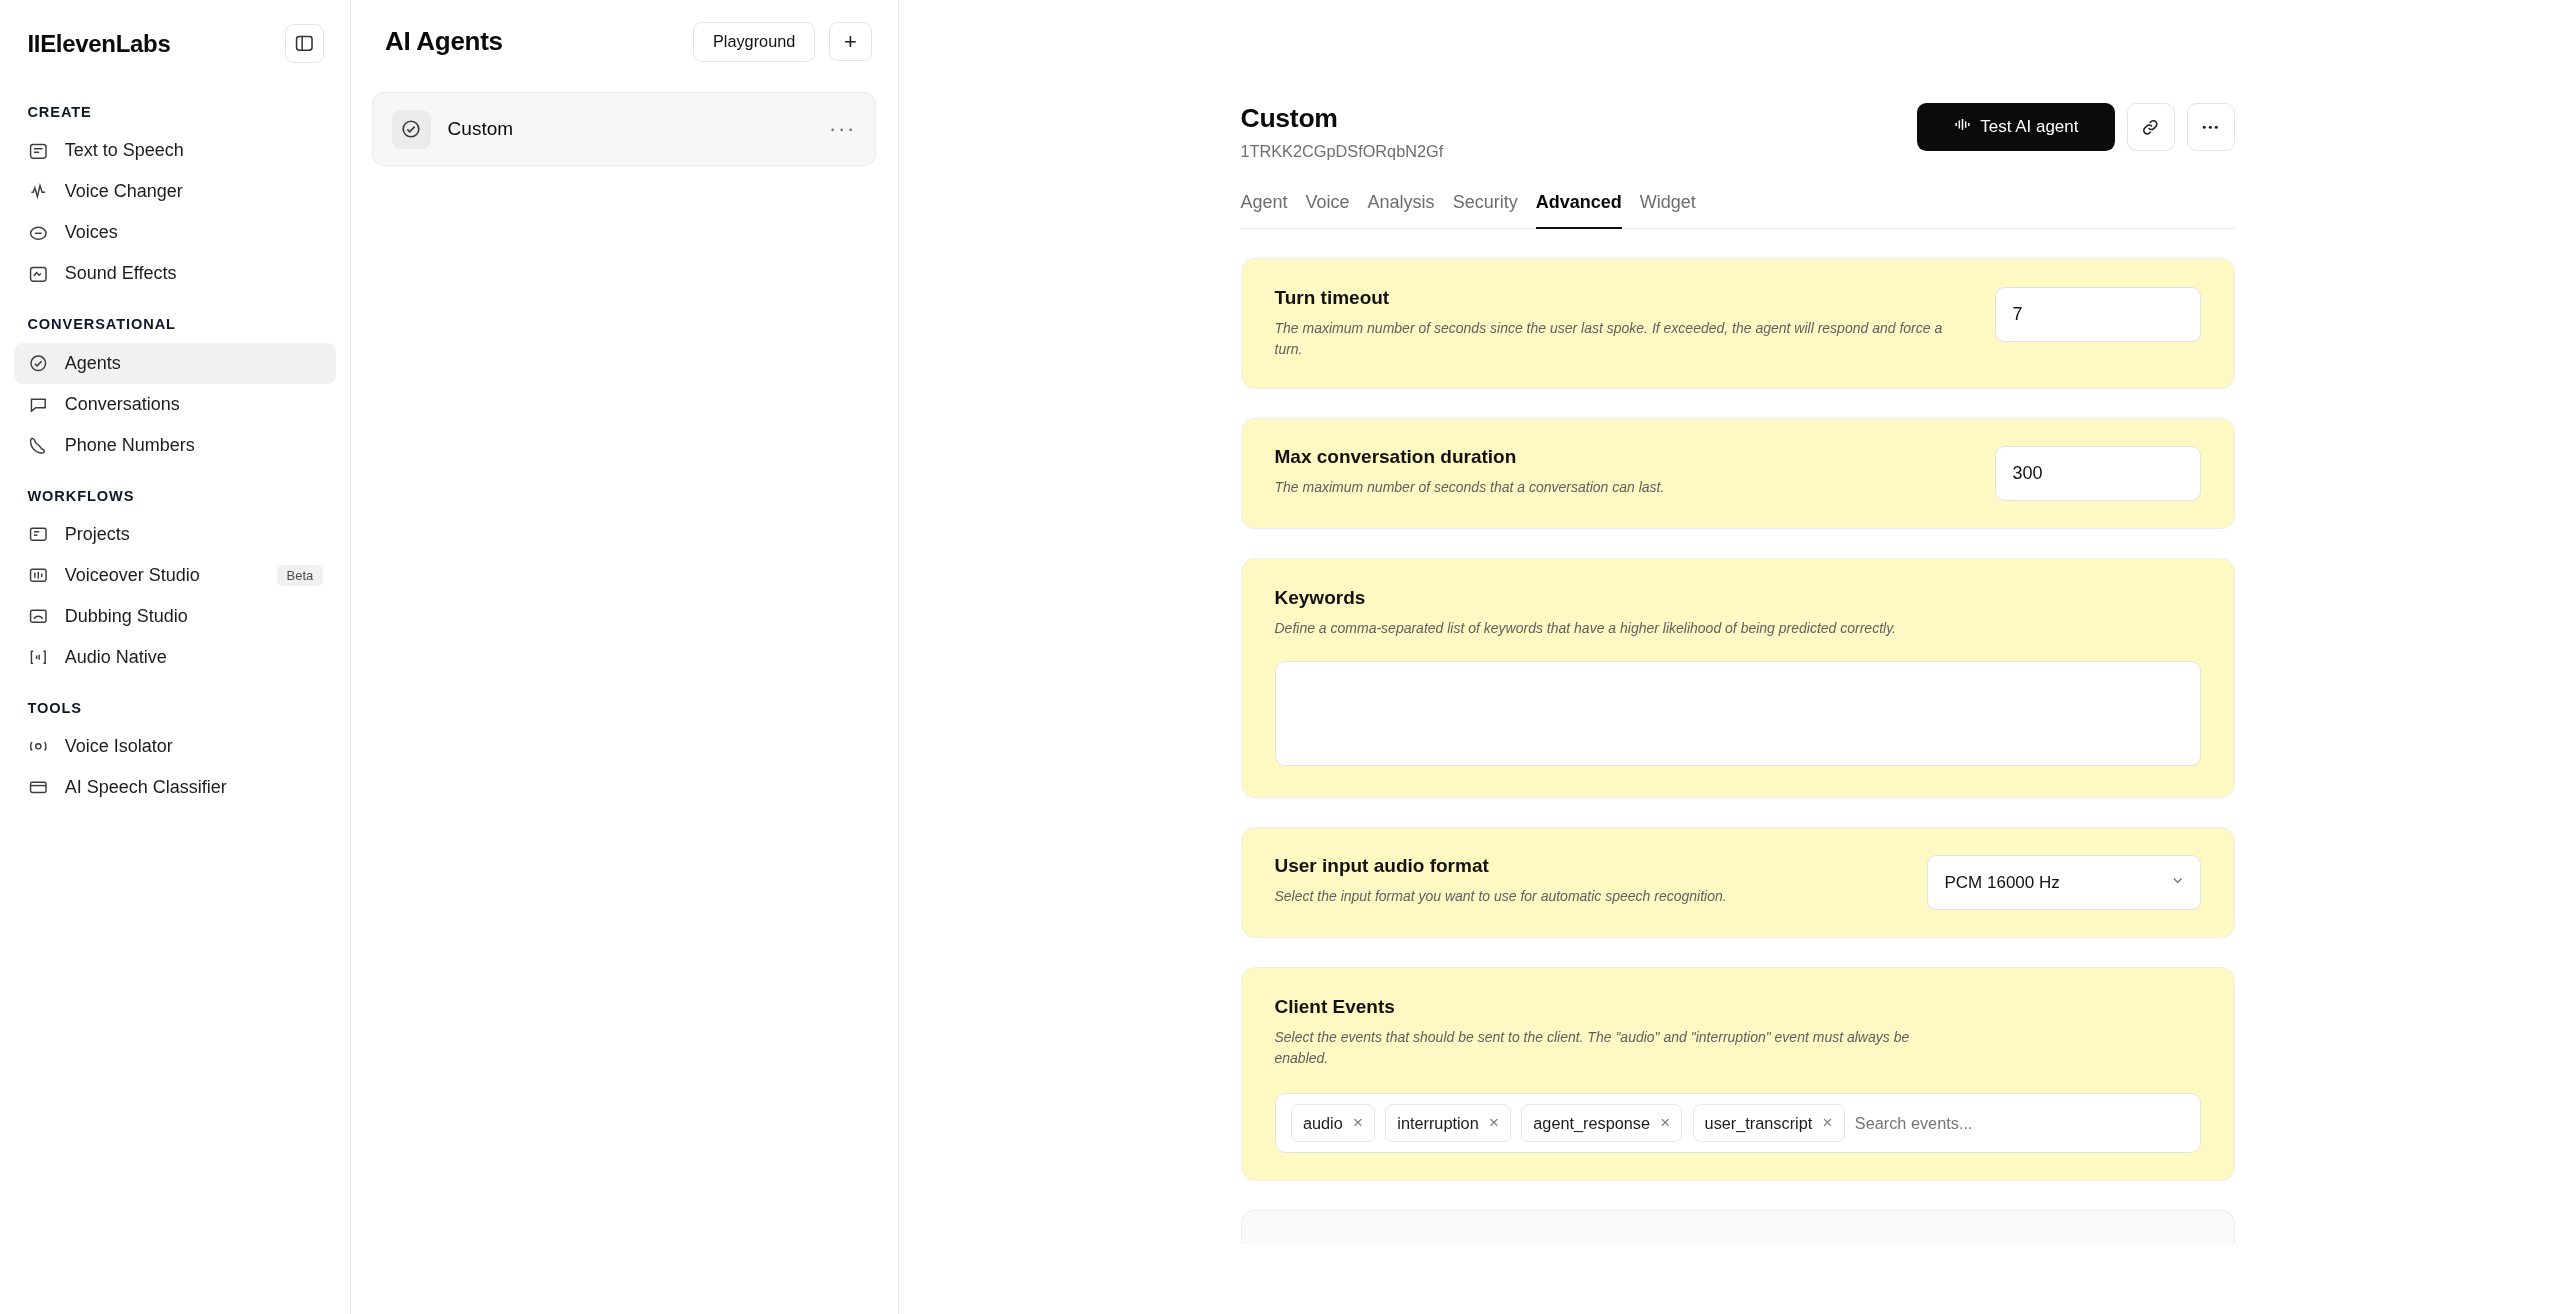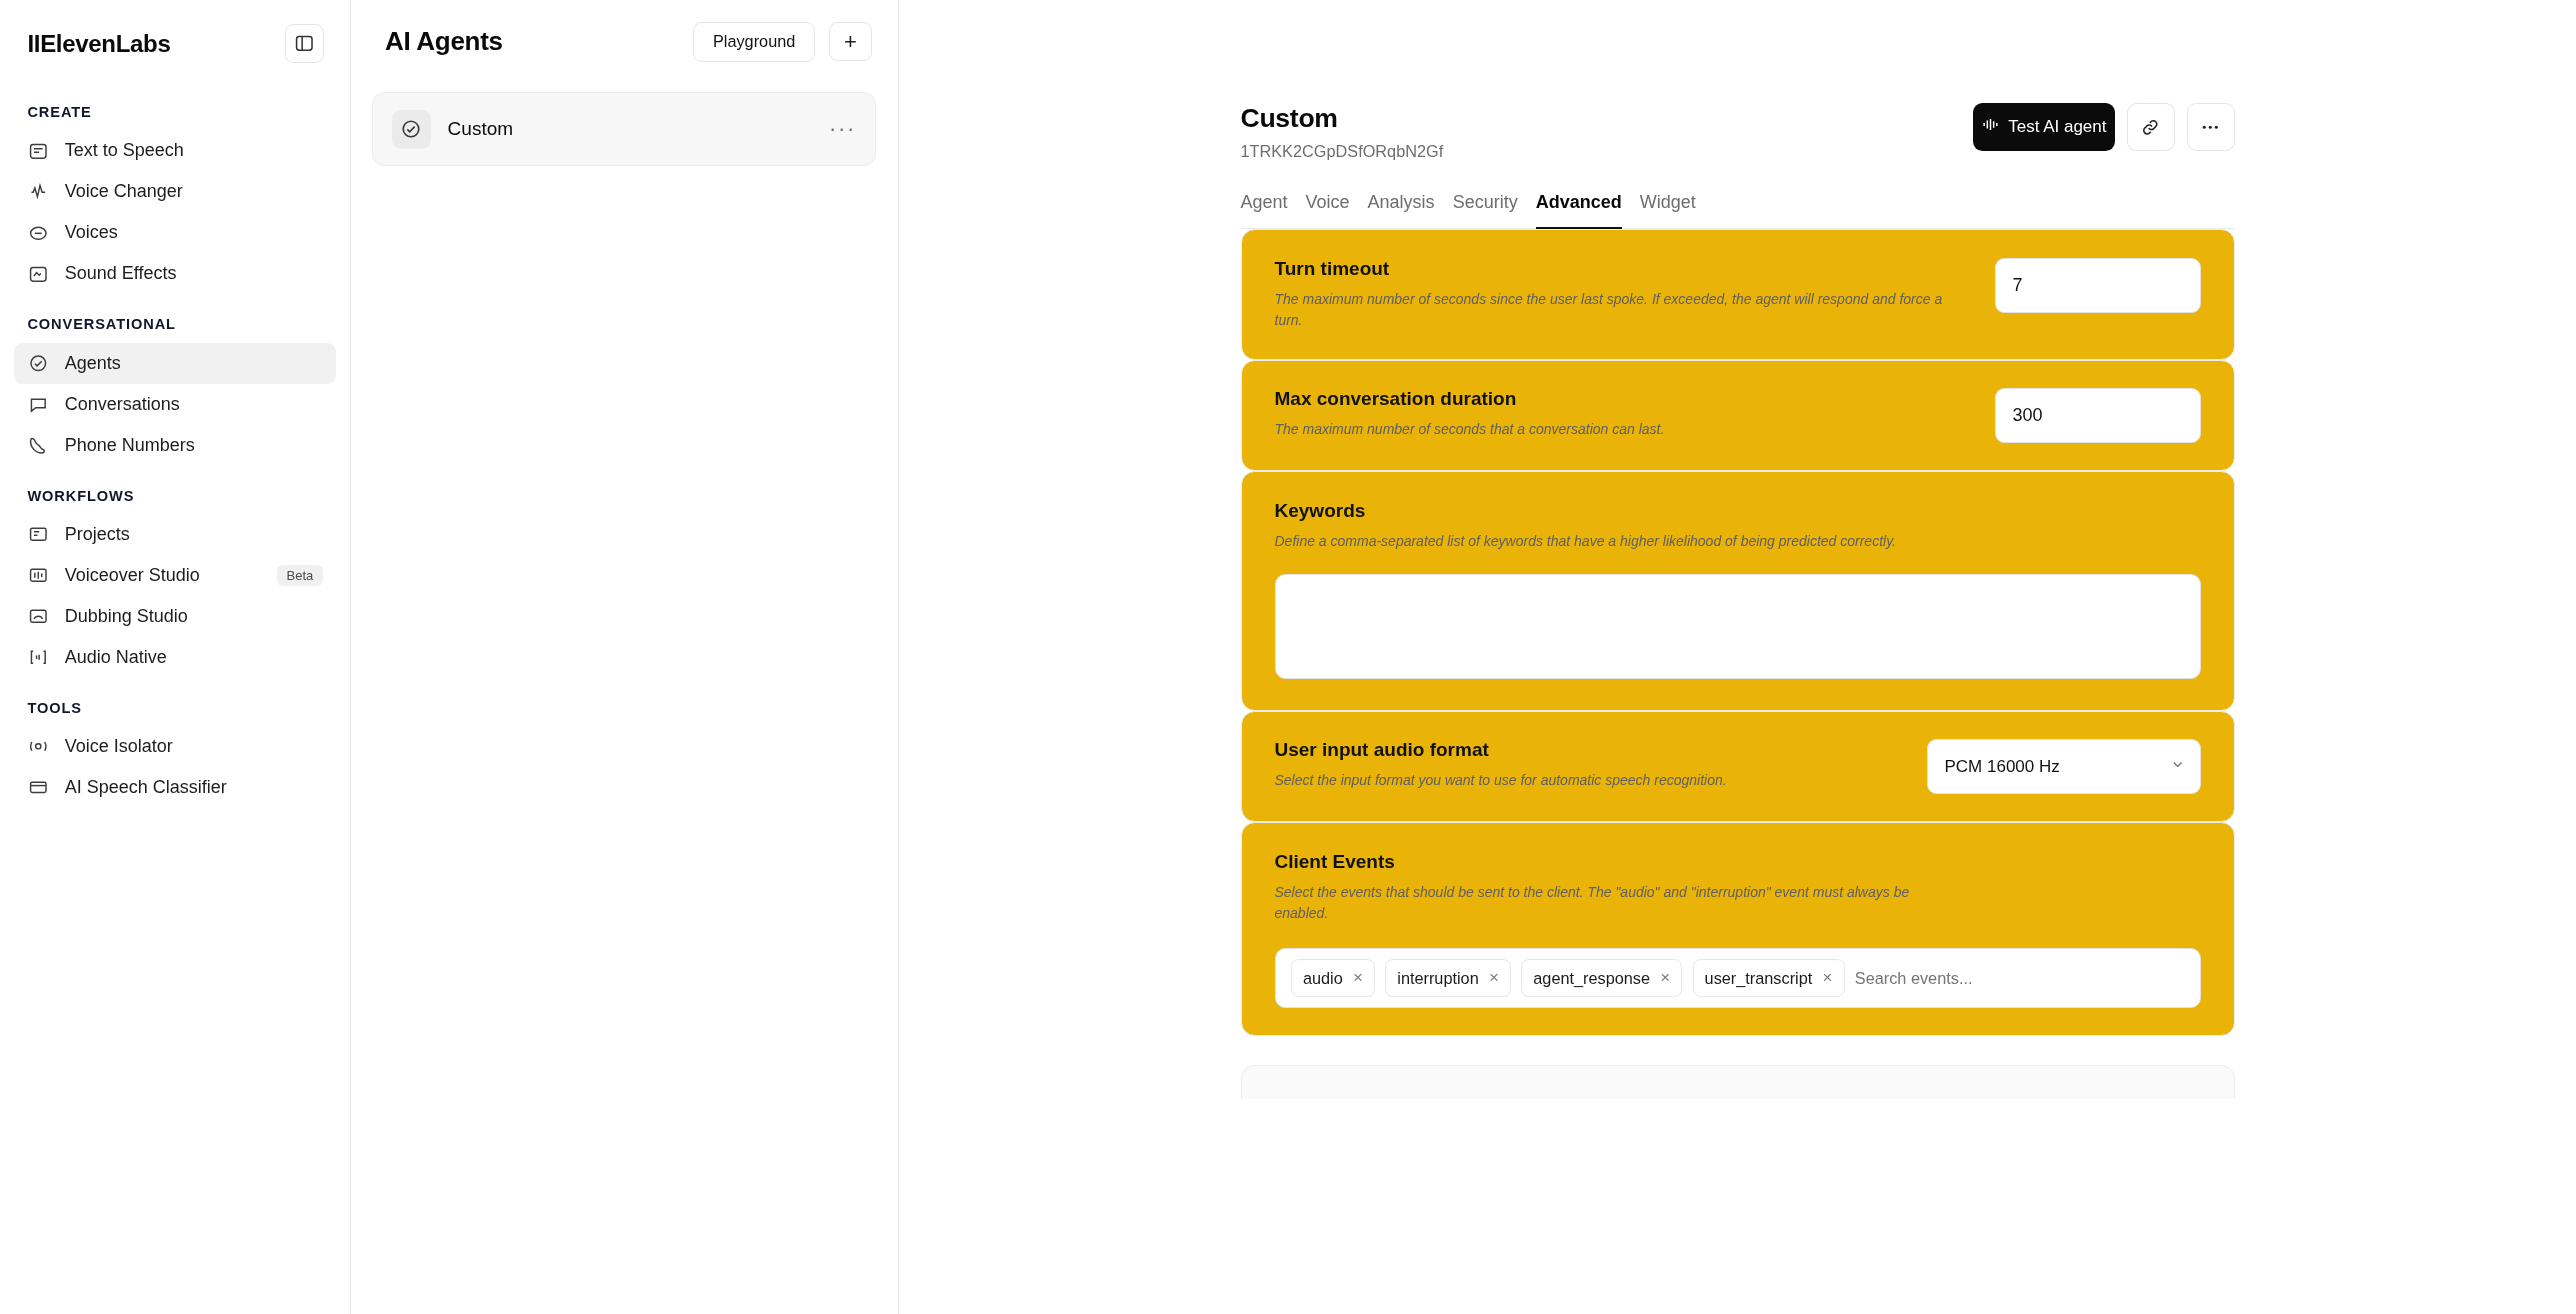--- a/index.html
+++ b/index.html
@@ -84,41 +84,41 @@
 
   
   .main { flex: 1; height: 100%; position: relative; overflow: hidden; background: #fff; }
   .main-inner { width: 994px; margin: 0 auto; padding-top: 103px; }
   .title-row { display: flex; align-items: flex-start; }
   .page-title { font-size: 26.6px; font-weight: 700; letter-spacing: -0.3px; }
   .page-sub { font-size: 16.3px; color: #6e6e6e; margin-top: 7.7px; }
   .title-actions { margin-left: auto; display: flex; align-items: center; gap: 12px; }
   .test-btn {
     background: #0b0b0b; color: #fff; border-radius: 9.4px; border: none;
-    height: 48px; padding: 0 8px; font-size: 17px; font-weight: 500;
+    height: 48px; padding: 0 36px; font-size: 17px; font-weight: 500;
     display: flex; align-items: center; gap: 8px; cursor: pointer;
   }
   .icon-btn {
     width: 48px; height: 48px; border: 0.9px solid #e4e4e4; border-radius: 9.4px;
     background: #fff; display: flex; align-items: center; justify-content: center;
     color: #222; cursor: pointer;
   }
   .tabs {
     display: flex; gap: 18px; margin-top: 31px;
     border-bottom: 0.9px solid #e9e9e9;
   }
   .tab {
     font-size: 18px; color: #6d6d6d; padding-bottom: 14.6px; cursor: pointer;
     border-bottom: 2.6px solid transparent; margin-bottom: -0.9px;
   }
   .tab.active { color: #0a0a0a; font-weight: 600; border-bottom-color: #111; }
 
   .card {
-    border: 0.9px solid #ededed; border-radius: 13.7px; background: #eab308;
-    padding: 27.4px 33px;
+    border: 0.9px solid #ededed; border-radius: 13.7px; background: #fef9c3;
+    margin-top: 29px; padding: 27.4px 33px;
   }
   .card-row { display: flex; align-items: flex-start; gap: 26px; }
   .card-texts { flex: 1; }
   .card-title { font-size: 19px; font-weight: 600; color: #121212; }
   .card-desc { font-size: 14px; color: #5f5f5f; margin-top: 9.4px; line-height: 1.5; max-width: 686px; font-style: italic; }
   .num-input {
     width: 206px; height: 55px; border: 0.9px solid #e2e2e2; border-radius: 9.4px;
     background: #fff; font-size: 18px; color: #121212; padding: 0 17px;
     font-family: "Liberation Sans", sans-serif;
   }

